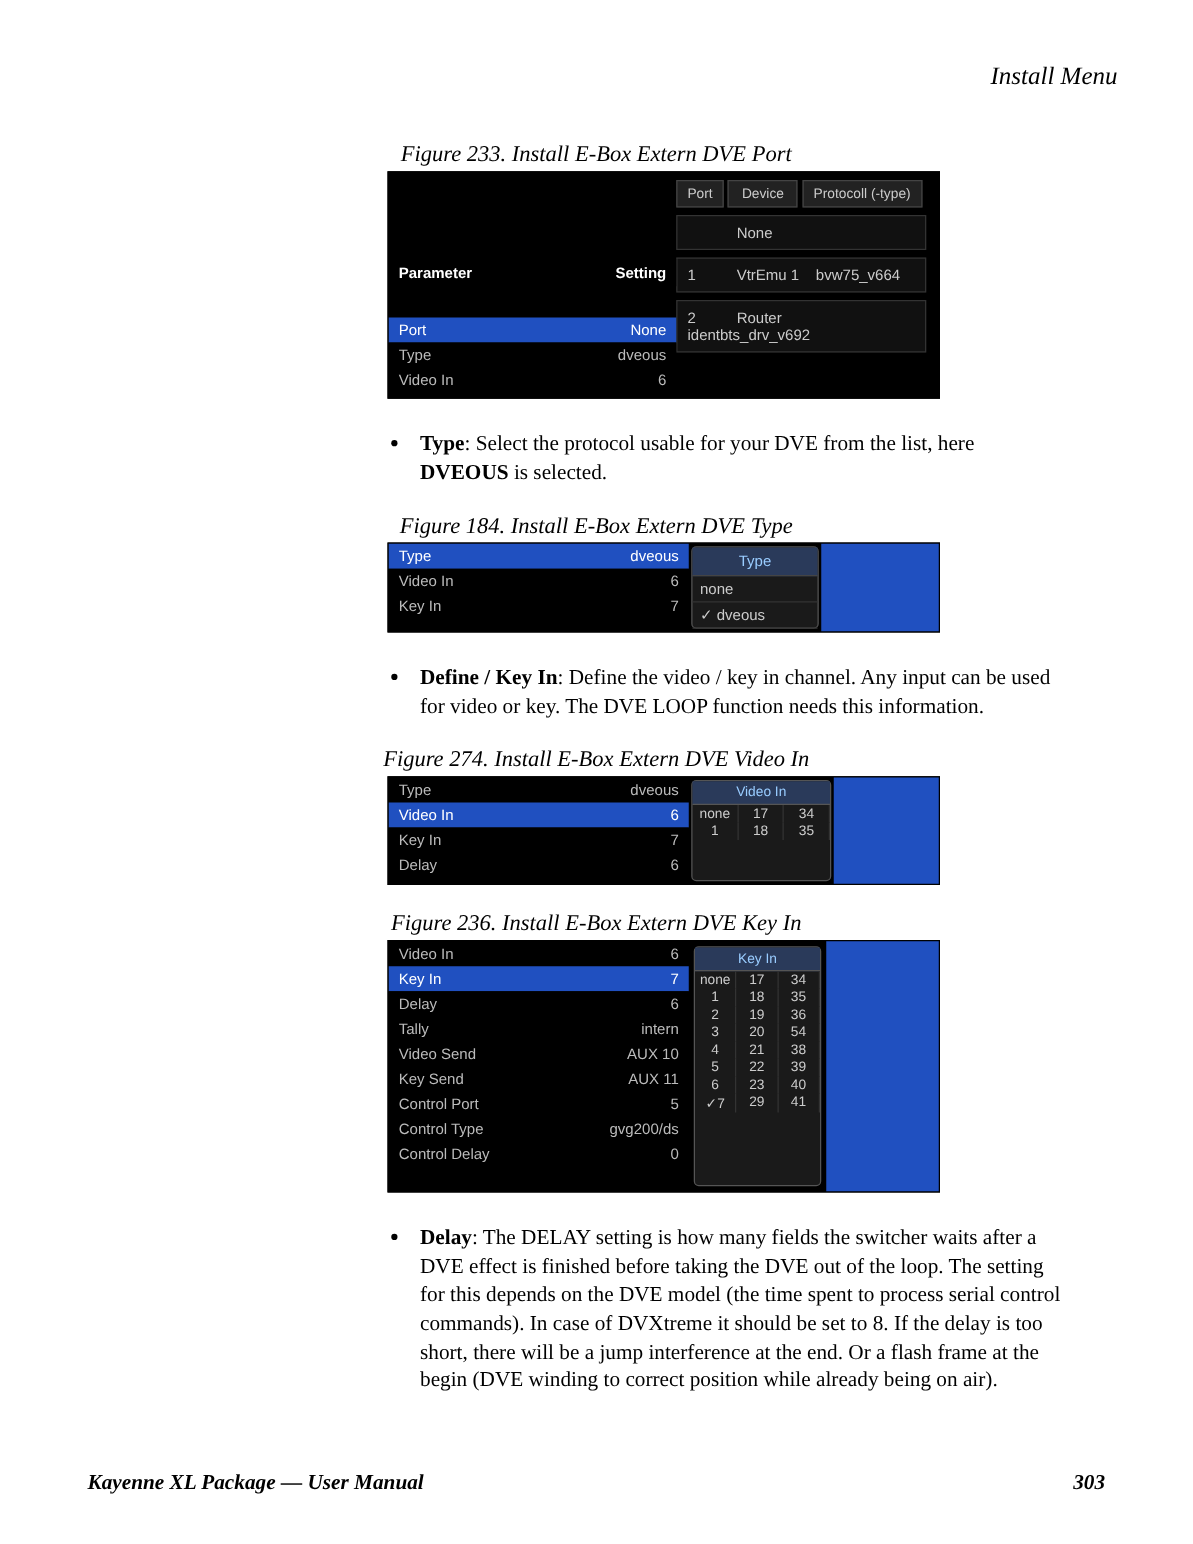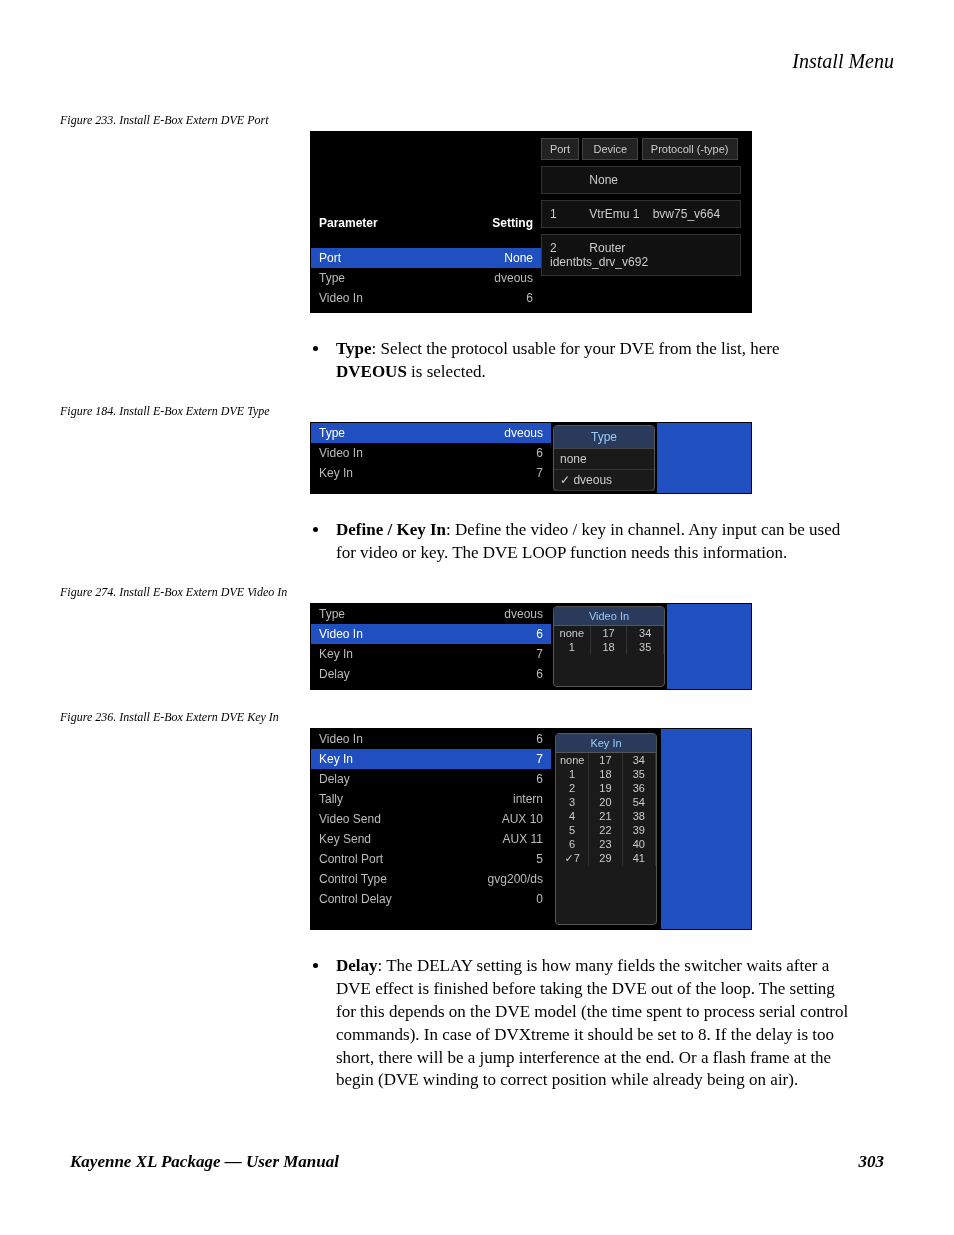--- a/index.html
+++ b/index.html
@@ -14,23 +14,24 @@
     padding: 50px 60px 40px 60px;
   }
   .header-right {
     text-align: right;
     font-style: italic;
     font-size: 20px;
     margin-bottom: 40px;
   }
   .figure-caption {
     font-style: italic;
-    font-size: 12px;
+    font-size: 18px;
     margin-bottom: 3px;
     margin-top: 20px;
+    text-align: center;
   }
   .screenshot {
     margin-left: 250px;
     border: 1px solid #000;
     background: #000;
     font-family: Arial, sans-serif;
     font-size: 12px;
     color: #ccc;
   }
   .ss233 { width: 440px; height: 180px; position: relative; }
@@ -47,21 +48,21 @@
   }
   .ss233-head-row {
     display: flex;
     justify-content: space-between;
     padding: 4px 8px;
     font-weight: bold;
     color: #fff;
     font-size: 12px;
     background: #000;
     position: absolute;
-    bottom: 78px;
+    bottom: 89px;
     width: 214px;
   }
   .ss233-rows { position: absolute; bottom: 4px; left: 0; right: 0; }
   .ss233-row {
     display: flex;
     justify-content: space-between;
     padding: 3px 8px;
     font-size: 12px;
   }
   .row-sel { background: #2050c0; color: #fff; }

